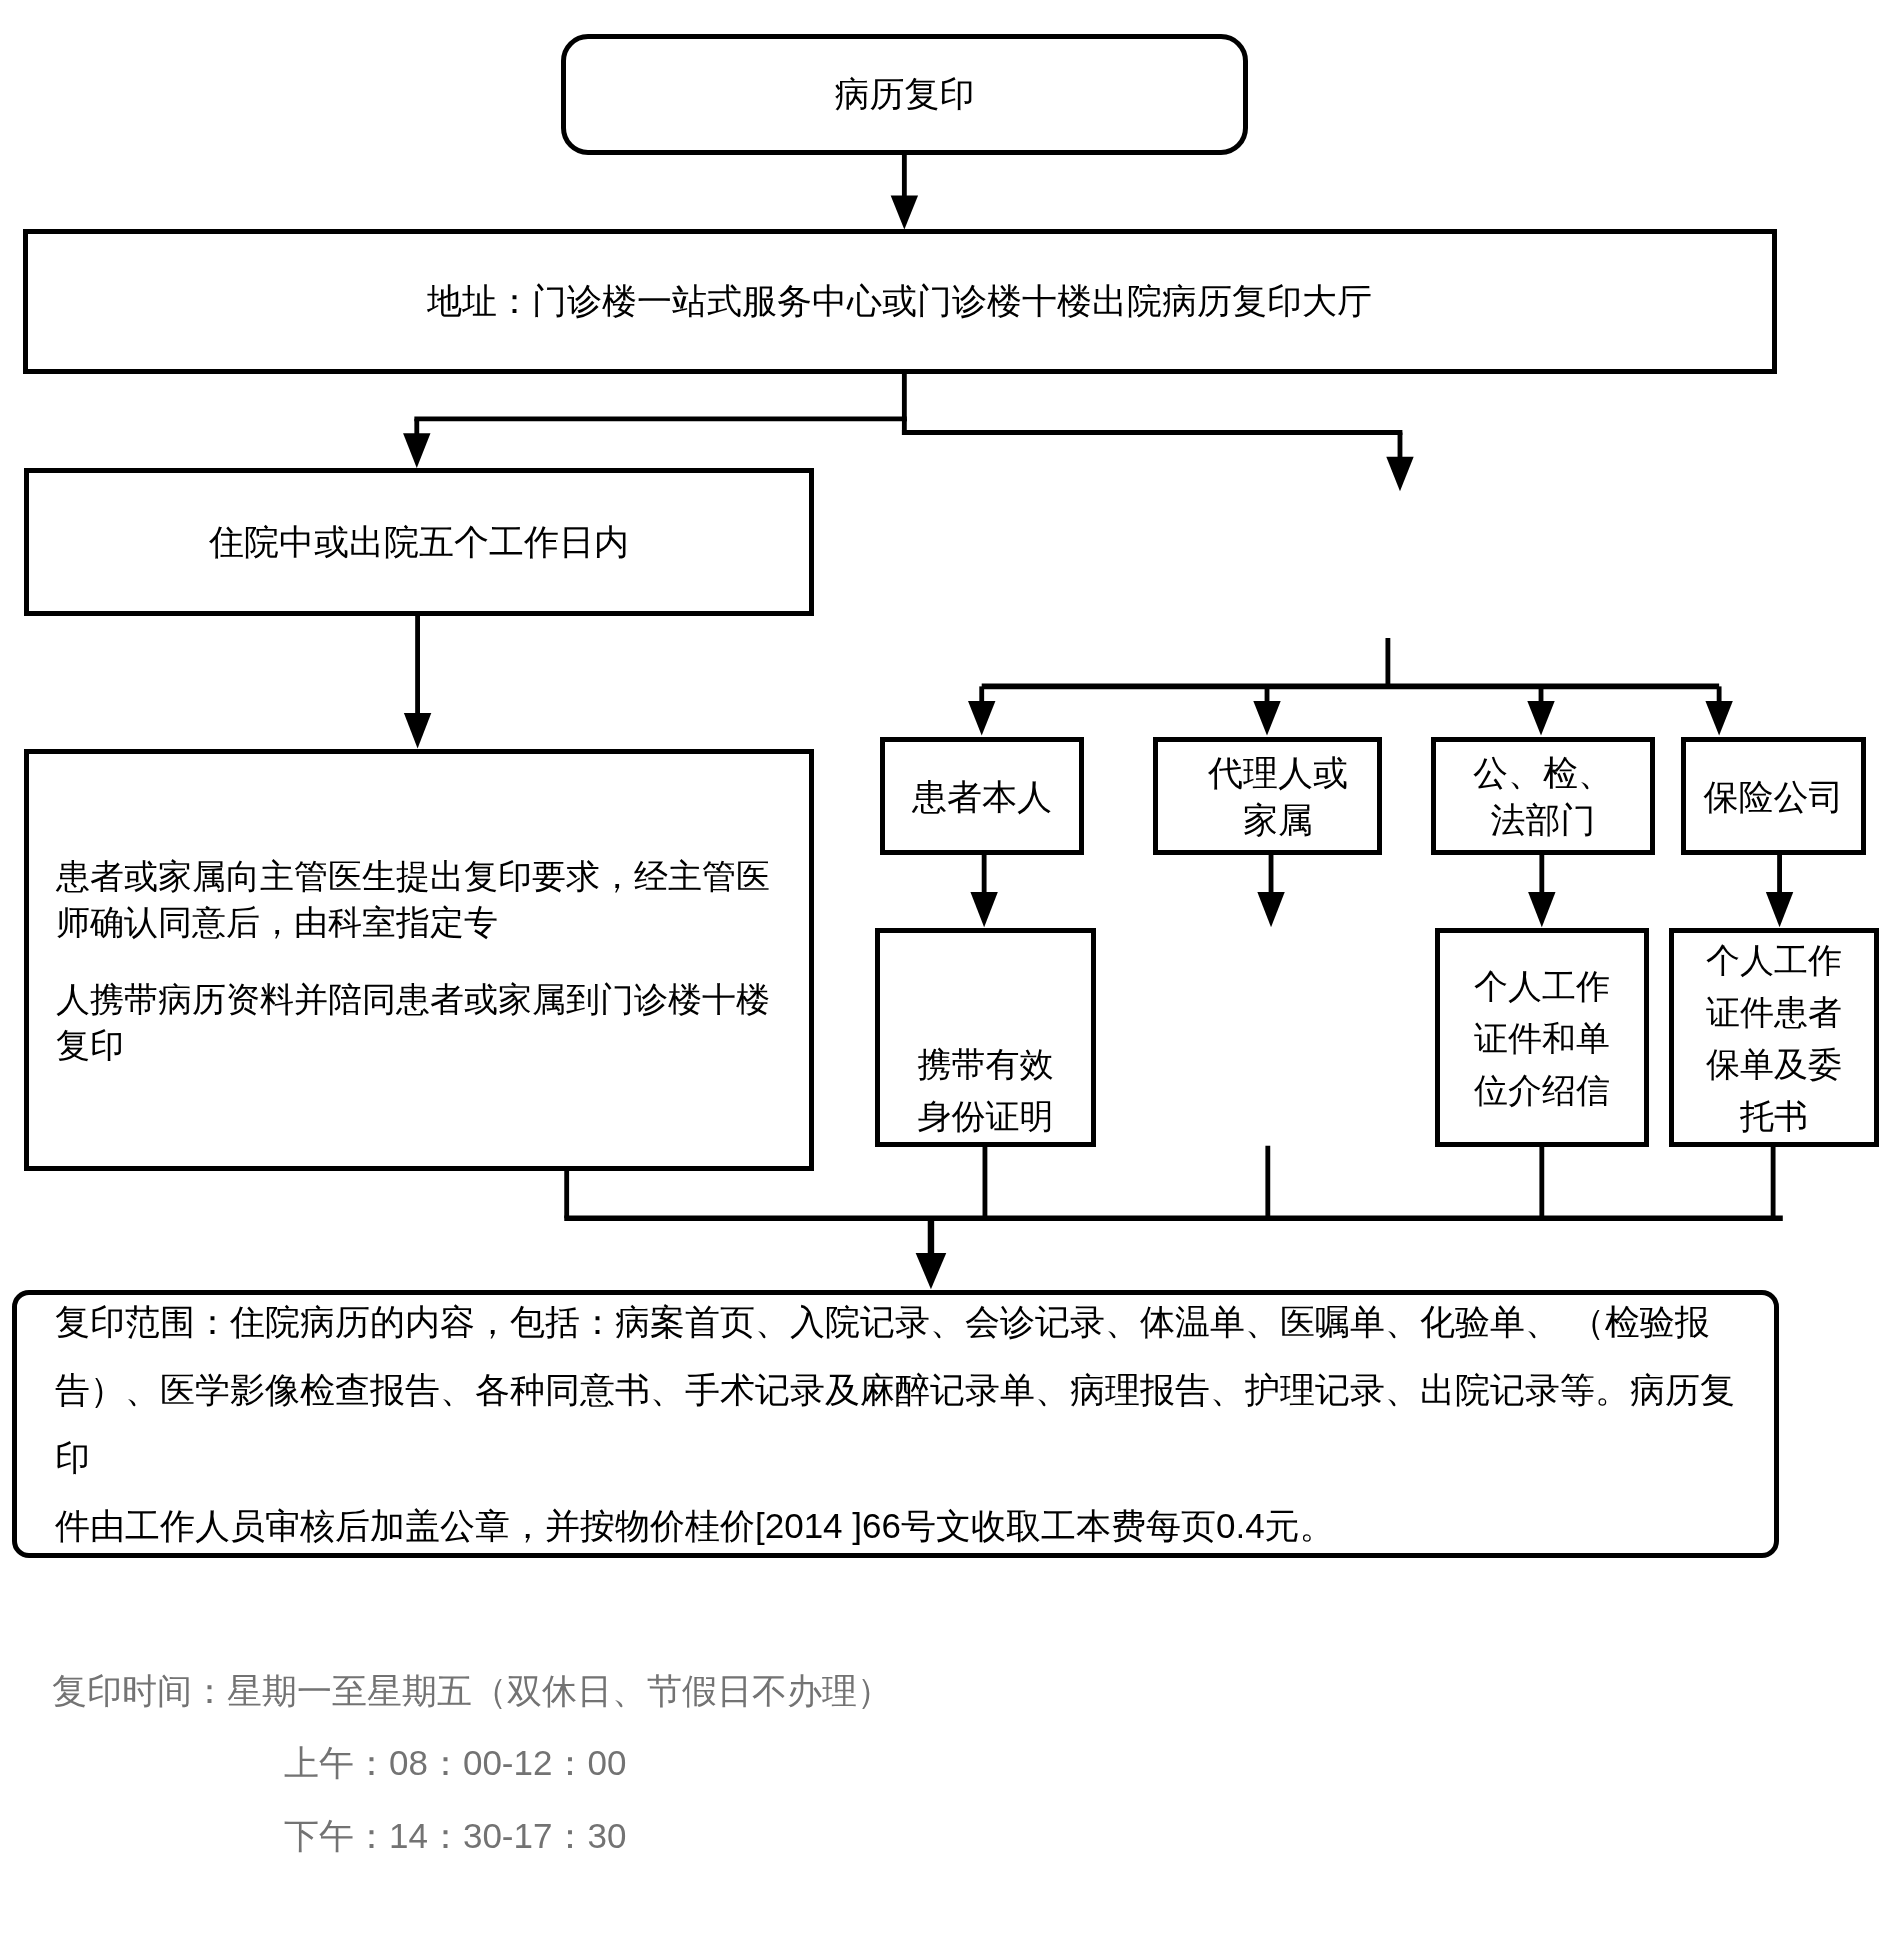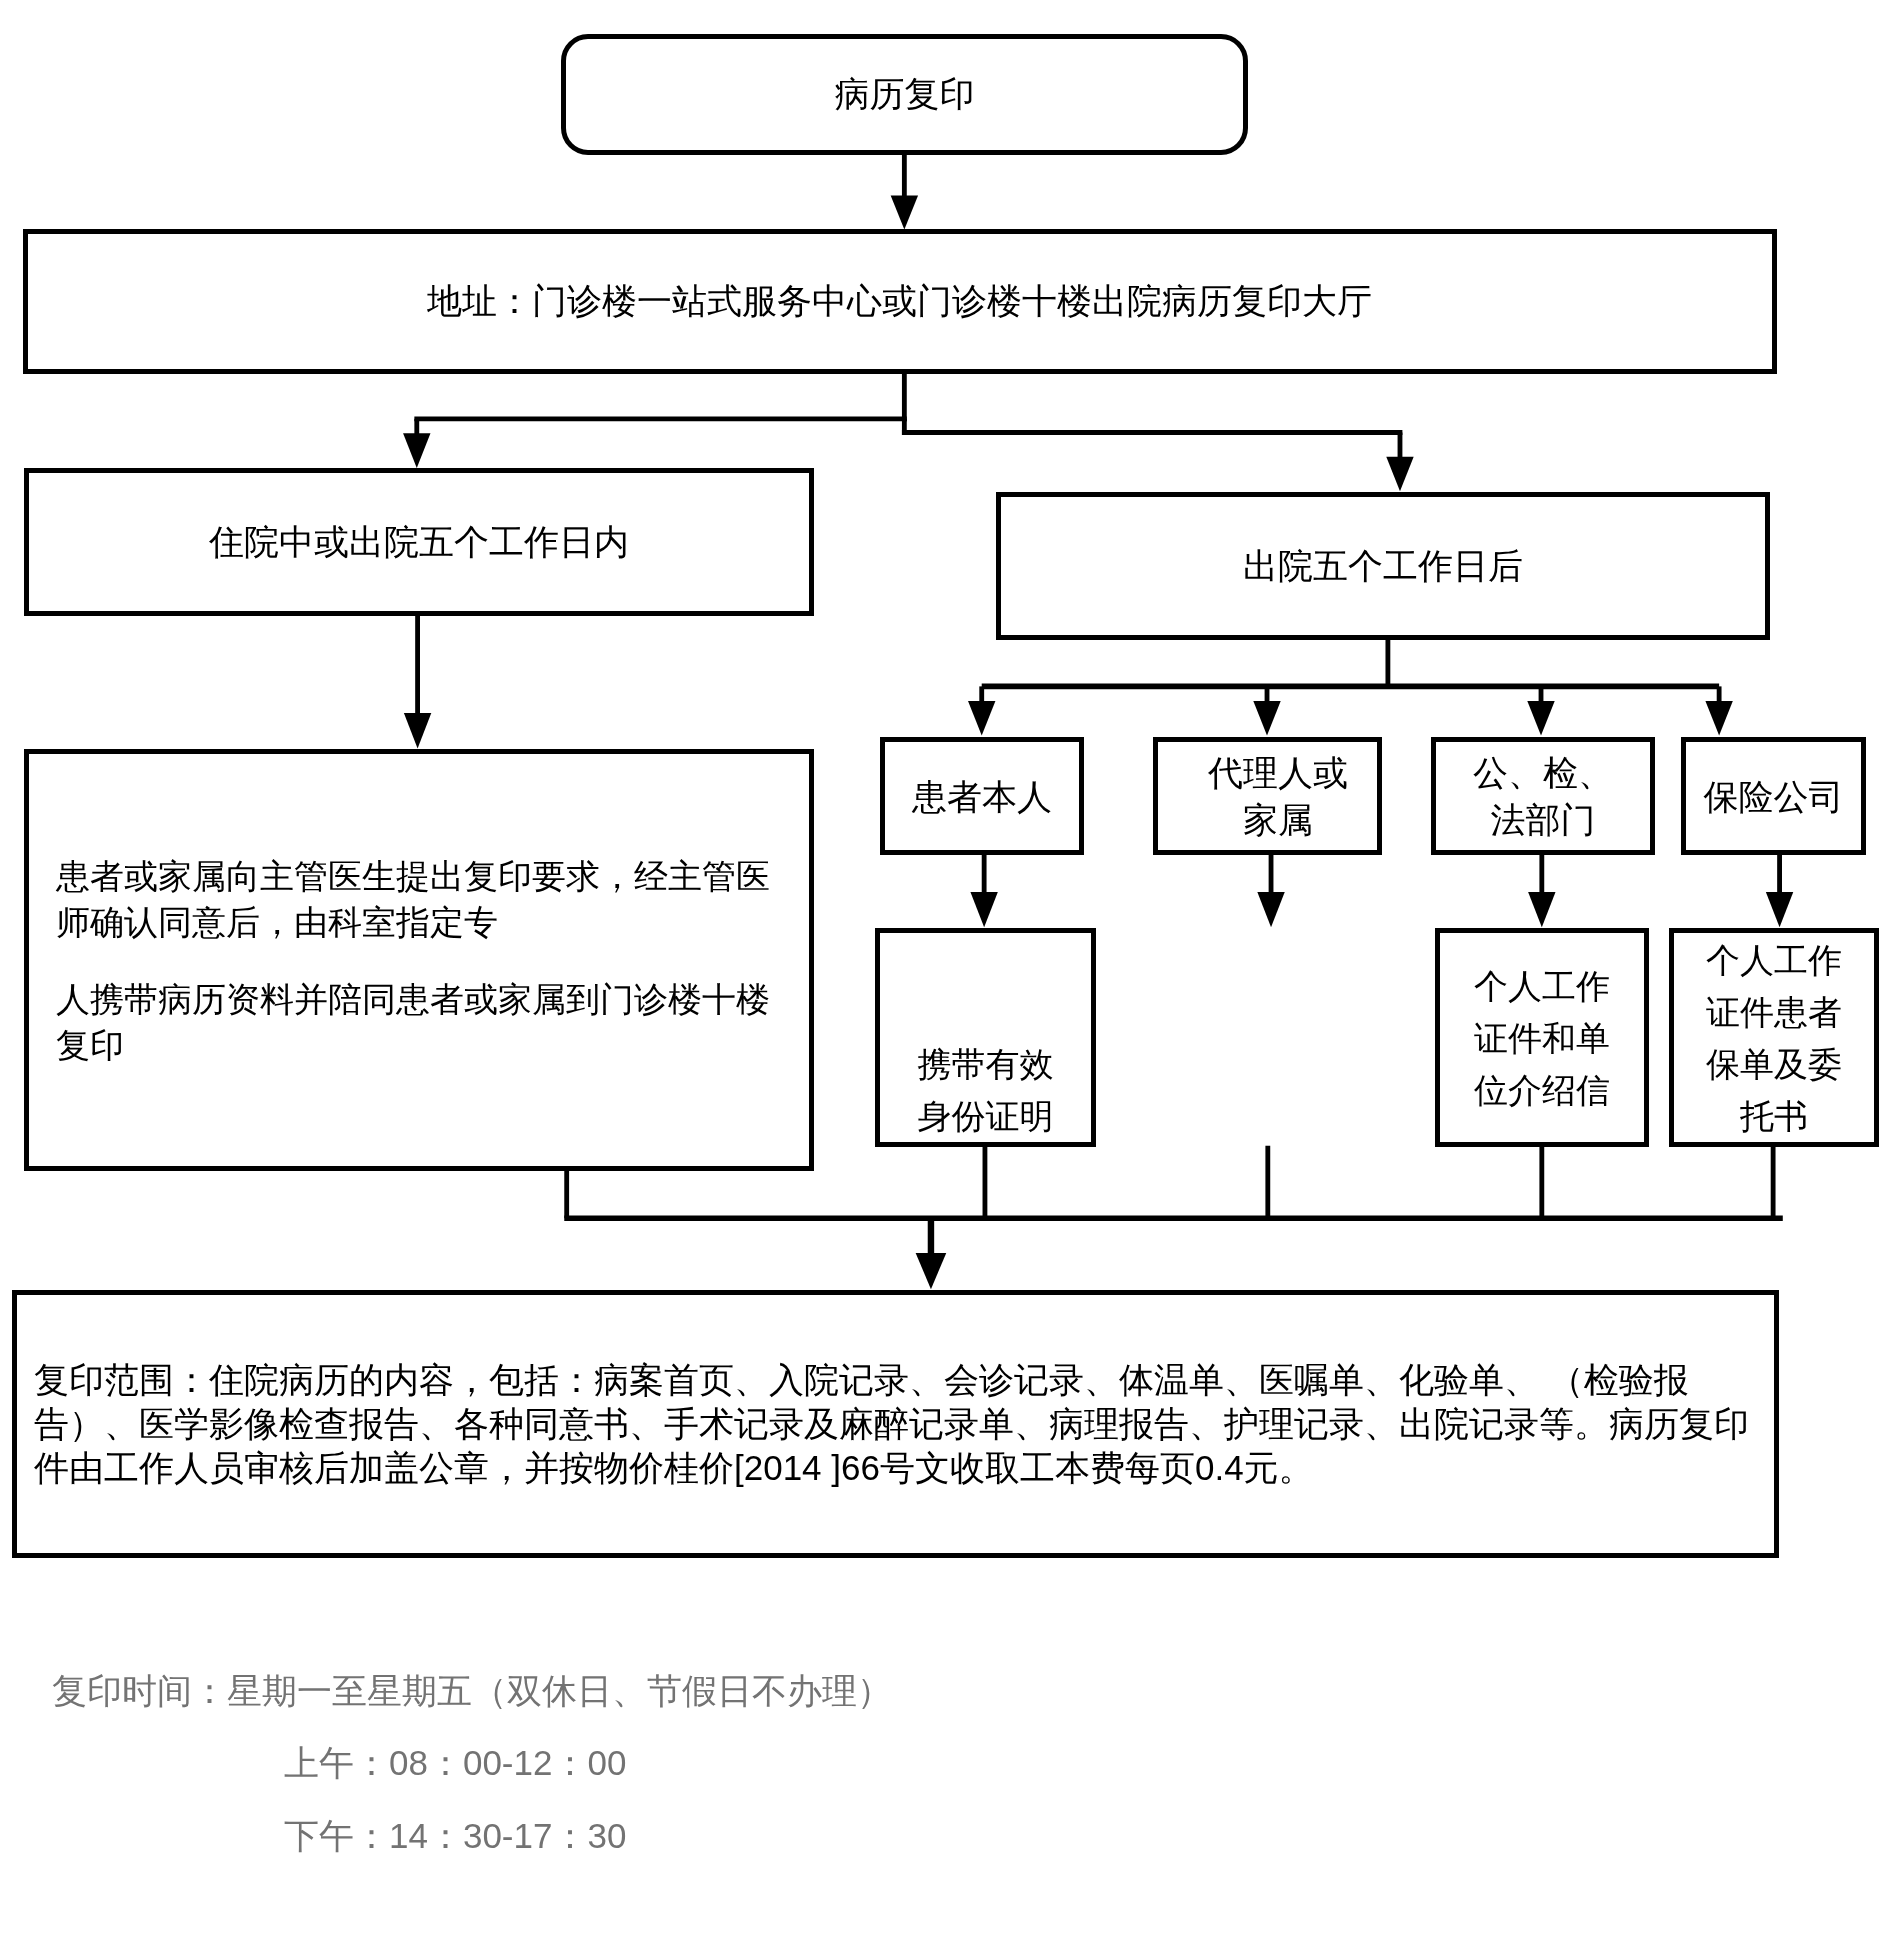--- a/index.html
+++ b/index.html
@@ -100,23 +100,20 @@
   </div>
 
   <div class="nd" style="left:22.6px;top:222px;width:1754px;height:145px;font-size:35px;">
     <span>地址：门诊楼一站式服务中心或门诊楼十楼出院病历复印大厅</span>
   </div>
 
   <div class="nd" style="left:24px;top:461px;width:790px;height:148px;font-size:35px;">
     <span>住院中或出院五个工作日内</span>
   </div>
 
-  <div class="nd" style="left:996px;top:485px;width:774px;height:148px;font-size:35px;">
-    <span>出院五个工作日后</span>
-  </div>
 
   <div class="nd leftalign" style="left:24px;top:742px;width:790px;height:422px;padding:0 27px;font-size:34px;line-height:46px;">
     <div style="margin-bottom:31px;">患者或家属向主管医生提出复印要求，经主管医
 师确认同意后，由科室指定专</div>
     <div>人携带病历资料并陪同患者或家属到门诊楼十楼
 复印</div>
   </div>
 
   <div class="nd r1" style="left:880px;top:730px;width:204px;height:118px;">
     <span>患者本人</span>
@@ -142,21 +139,21 @@
 证件和单
 位介绍信</span>
   </div>
   <div class="nd r2" style="left:1669px;top:921px;width:210px;height:219px;">
     <span>个人工作
 证件患者
 保单及委
 托书</span>
   </div>
 
-  <div class="nd leftalign" style="left:12px;top:1283px;width:1767px;height:268px;padding:0 17px;font-size:35px;line-height:44px;">
+  <div class="nd leftalign" style="left:12px;top:1283px;width:1767px;height:268px;padding:0 38px;font-size:35px;line-height:68px;border-radius:17px;">
     <div>复印范围：住院病历的内容，包括：病案首页、入院记录、会诊记录、体温单、医嘱单、化验单、 （检验报
 告）、医学影像检查报告、各种同意书、手术记录及麻醉记录单、病理报告、护理记录、出院记录等。病历复印
 件由工作人员审核后加盖公章，并按物价桂价[2014 ]66号文收取工本费每页0.4元。</div>
   </div>
 
   <div class="freetext" style="left:52px;top:1661px;">复印时间：星期一至星期五（双休日、节假日不办理）</div>
   <div class="freetext" style="left:284px;top:1733px;">上午：08：00-12：00</div>
   <div class="freetext" style="left:284px;top:1806px;">下午：14：30-17：30</div>
 
 </div>

